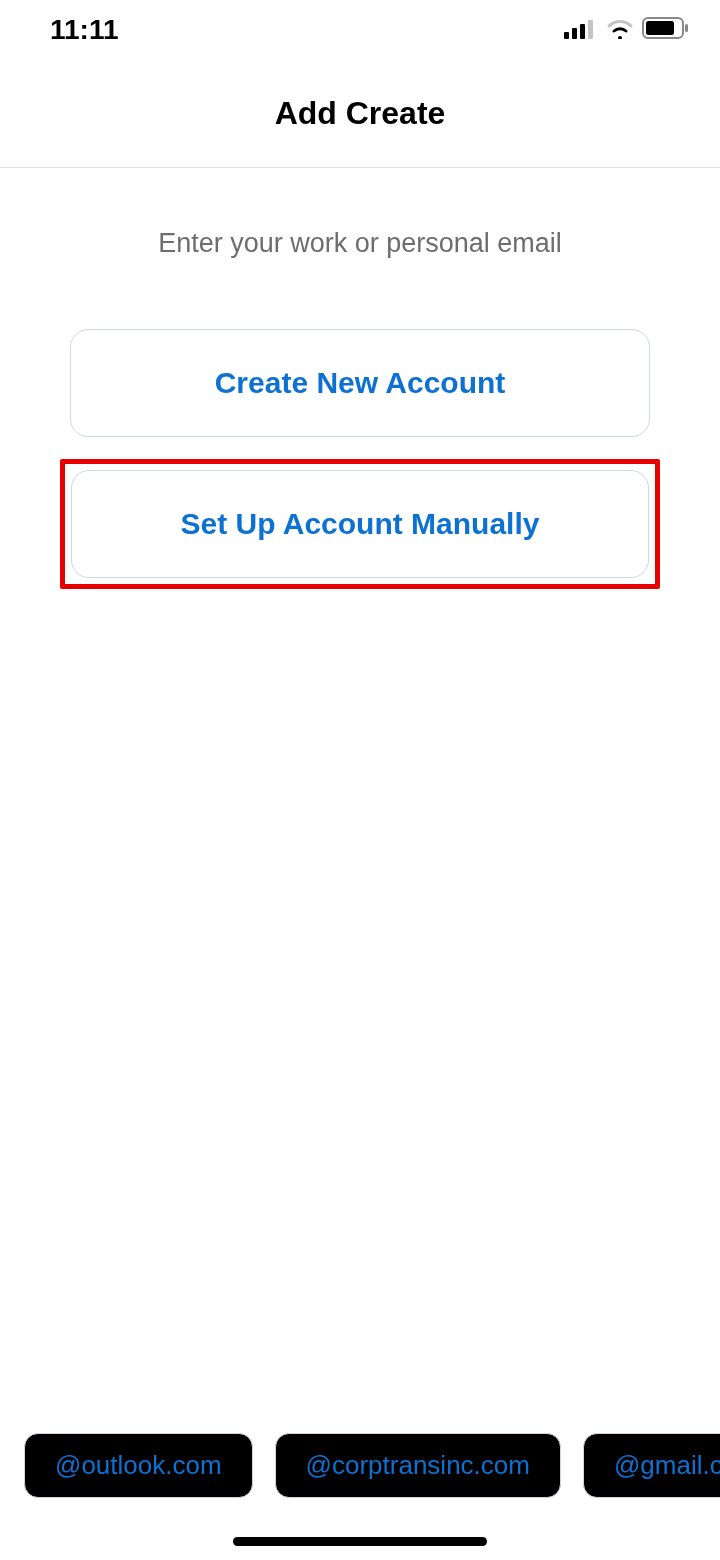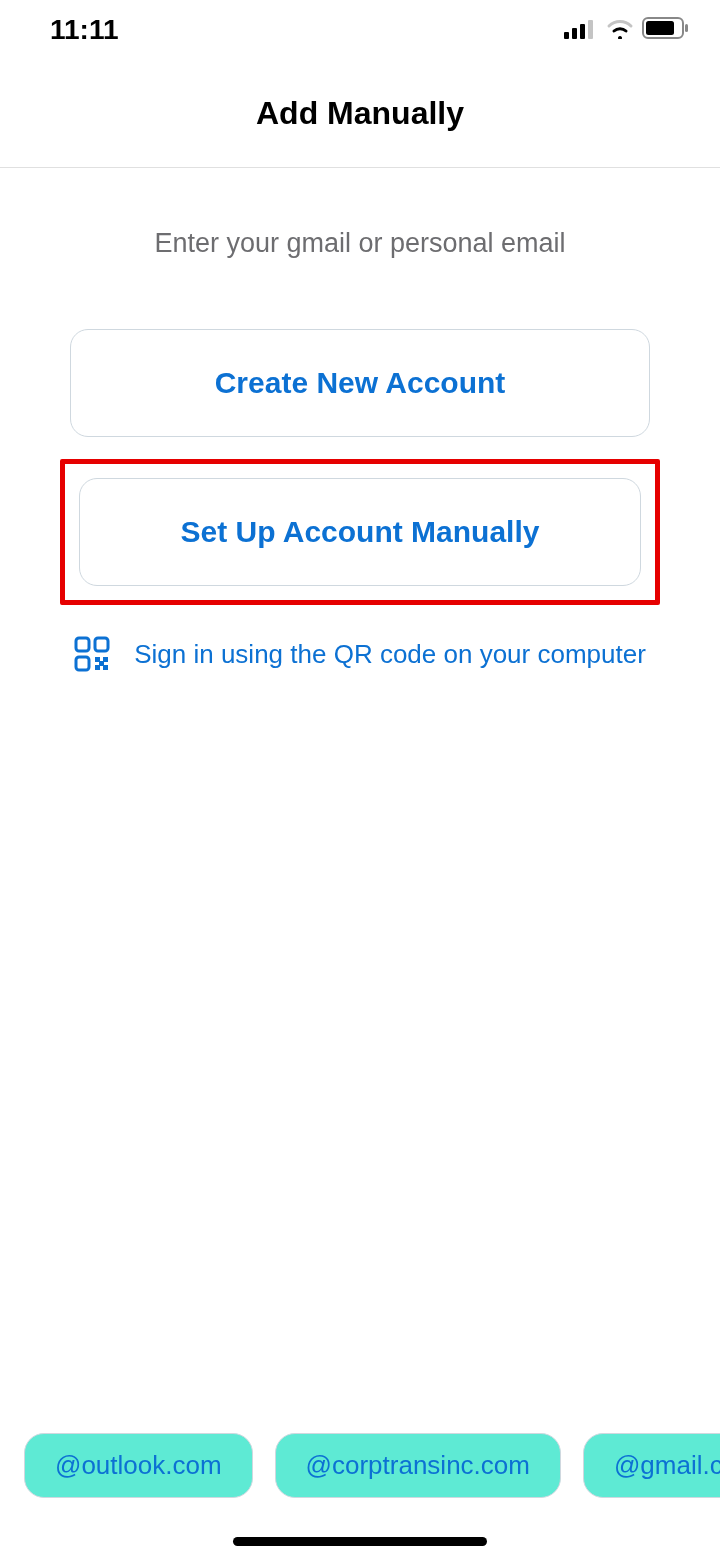--- a/index.html
+++ b/index.html
@@ -85,22 +85,22 @@
     }
     .btn-secondary {
       background: #ffffff;
       color: #0c71d3;
       border: 1.5px solid #cfd8df;
       height: 108px;
     }
     .highlight-box {
       border: 5px solid #e60000;
       border-radius: 2px;
-      padding: 14px;
-      margin: 0 -10px 31px -10px;
+      padding: 6px;
+      margin: 0 -10px 40px -10px;
     }
     .highlight-box .btn {
       margin-bottom: 0;
     }
     .qr-row {
       display: flex;
       align-items: center;
       justify-content: center;
       gap: 24px;
       margin-top: 14px;
@@ -120,25 +120,25 @@
       width: 100%;
       display: flex;
       gap: 22px;
       padding-left: 24px;
       overflow: hidden;
     }
     .domain-chip {
       flex-shrink: 0;
       padding: 16px 30px;
       border: 1.5px solid #cfd8df;
-      border-radius: 20px;
+      border-radius: 14px;
       font-size: 26px;
       color: #0c71d3;
       font-weight: 400;
-      background: #5eead4;
+      background: #000000;
       cursor: pointer;
     }
     .home-indicator {
       position: absolute;
       bottom: 14px;
       left: 50%;
       transform: translateX(-50%);
       width: 254px;
       height: 9px;
       background: #000;
@@ -170,53 +170,38 @@
       <svg width="48" height="22" viewBox="0 0 48 22">
         <rect x="1" y="1" width="40" height="20" rx="5" stroke="#888" stroke-width="2" fill="none"></rect>
         <rect x="4" y="4" width="28" height="14" rx="2.5" fill="#000"></rect>
         <rect x="43" y="7" width="3" height="8" rx="1.5" fill="#888"></rect>
       </svg>
     </span>
   </div>
 </div>
 
 <div class="nav-header">
-  <div class="nav-title">Add Manually</div>
+  <div class="nav-title">Add Create</div>
 </div>
 
 <div class="content">
-  <div class="instruction">Enter your gmail or personal email</div>
+  <div class="instruction">Enter your work or personal email</div>
 
 
 
   <button class="btn btn-secondary">
     <span>Create New Account</span>
   </button>
 
   <div class="highlight-box">
     <button class="btn btn-secondary">
       <span>Set Up Account Manually</span>
     </button>
   </div>
 
-  <div class="qr-row">
-    <span class="qr-icon">
-      <svg width="36" height="36" viewBox="0 0 36 36">
-        <rect x="2" y="2" width="13" height="13" rx="3" stroke="#0c71d3" stroke-width="3" fill="none"></rect>
-        <rect x="21" y="2" width="13" height="13" rx="3" stroke="#0c71d3" stroke-width="3" fill="none"></rect>
-        <rect x="2" y="21" width="13" height="13" rx="3" stroke="#0c71d3" stroke-width="3" fill="none"></rect>
-        <rect x="21" y="21" width="5" height="5" fill="#0c71d3"></rect>
-        <rect x="29" y="21" width="5" height="5" fill="#0c71d3"></rect>
-        <rect x="21" y="29" width="5" height="5" fill="#0c71d3"></rect>
-        <rect x="29" y="29" width="5" height="5" fill="#0c71d3"></rect>
-        <rect x="25" y="25" width="5" height="5" fill="#0c71d3"></rect>
-      </svg>
-    </span>
-    <span class="qr-text">Sign in using the QR code on your computer</span>
-  </div>
 </div>
 
 <div class="domain-bar">
   <div class="domain-chip">@outlook.com</div>
   <div class="domain-chip">@corptransinc.com</div>
   <div class="domain-chip">@gmail.c</div>
 </div>
 
 <div class="home-indicator"></div>
 

